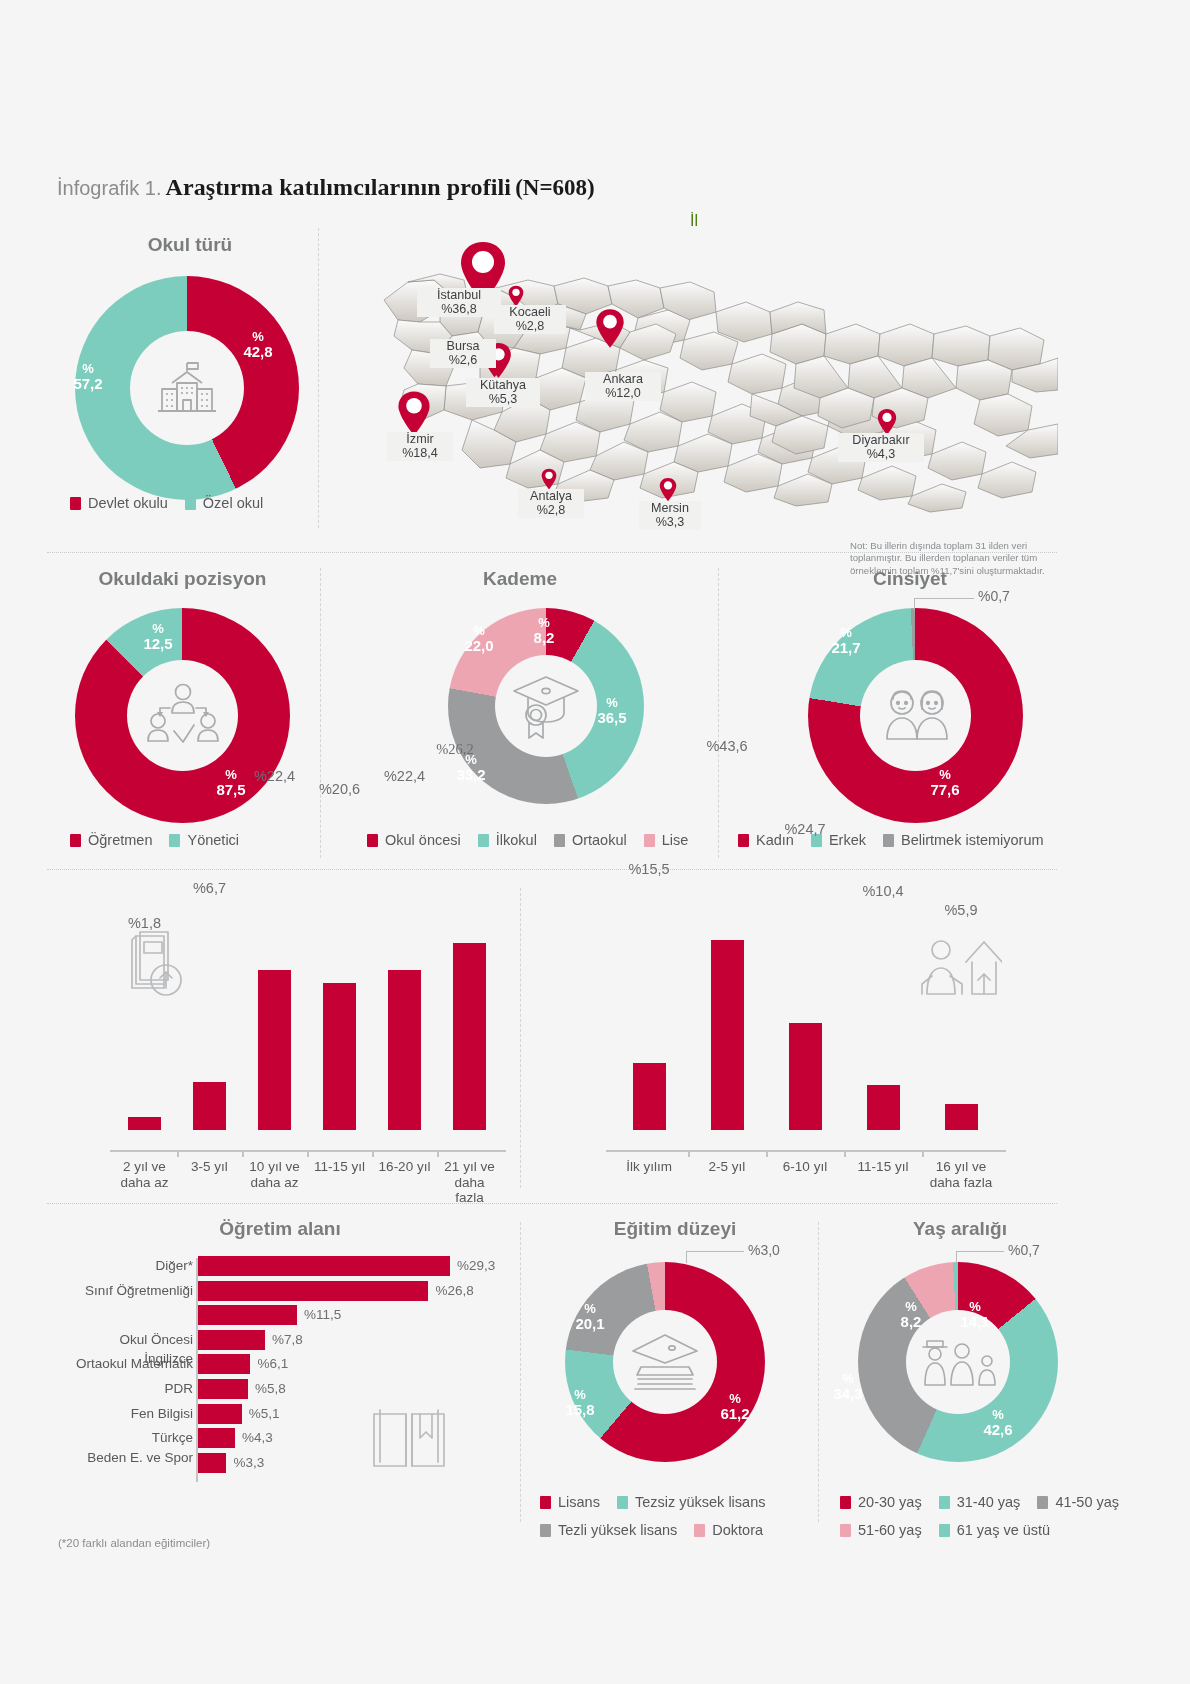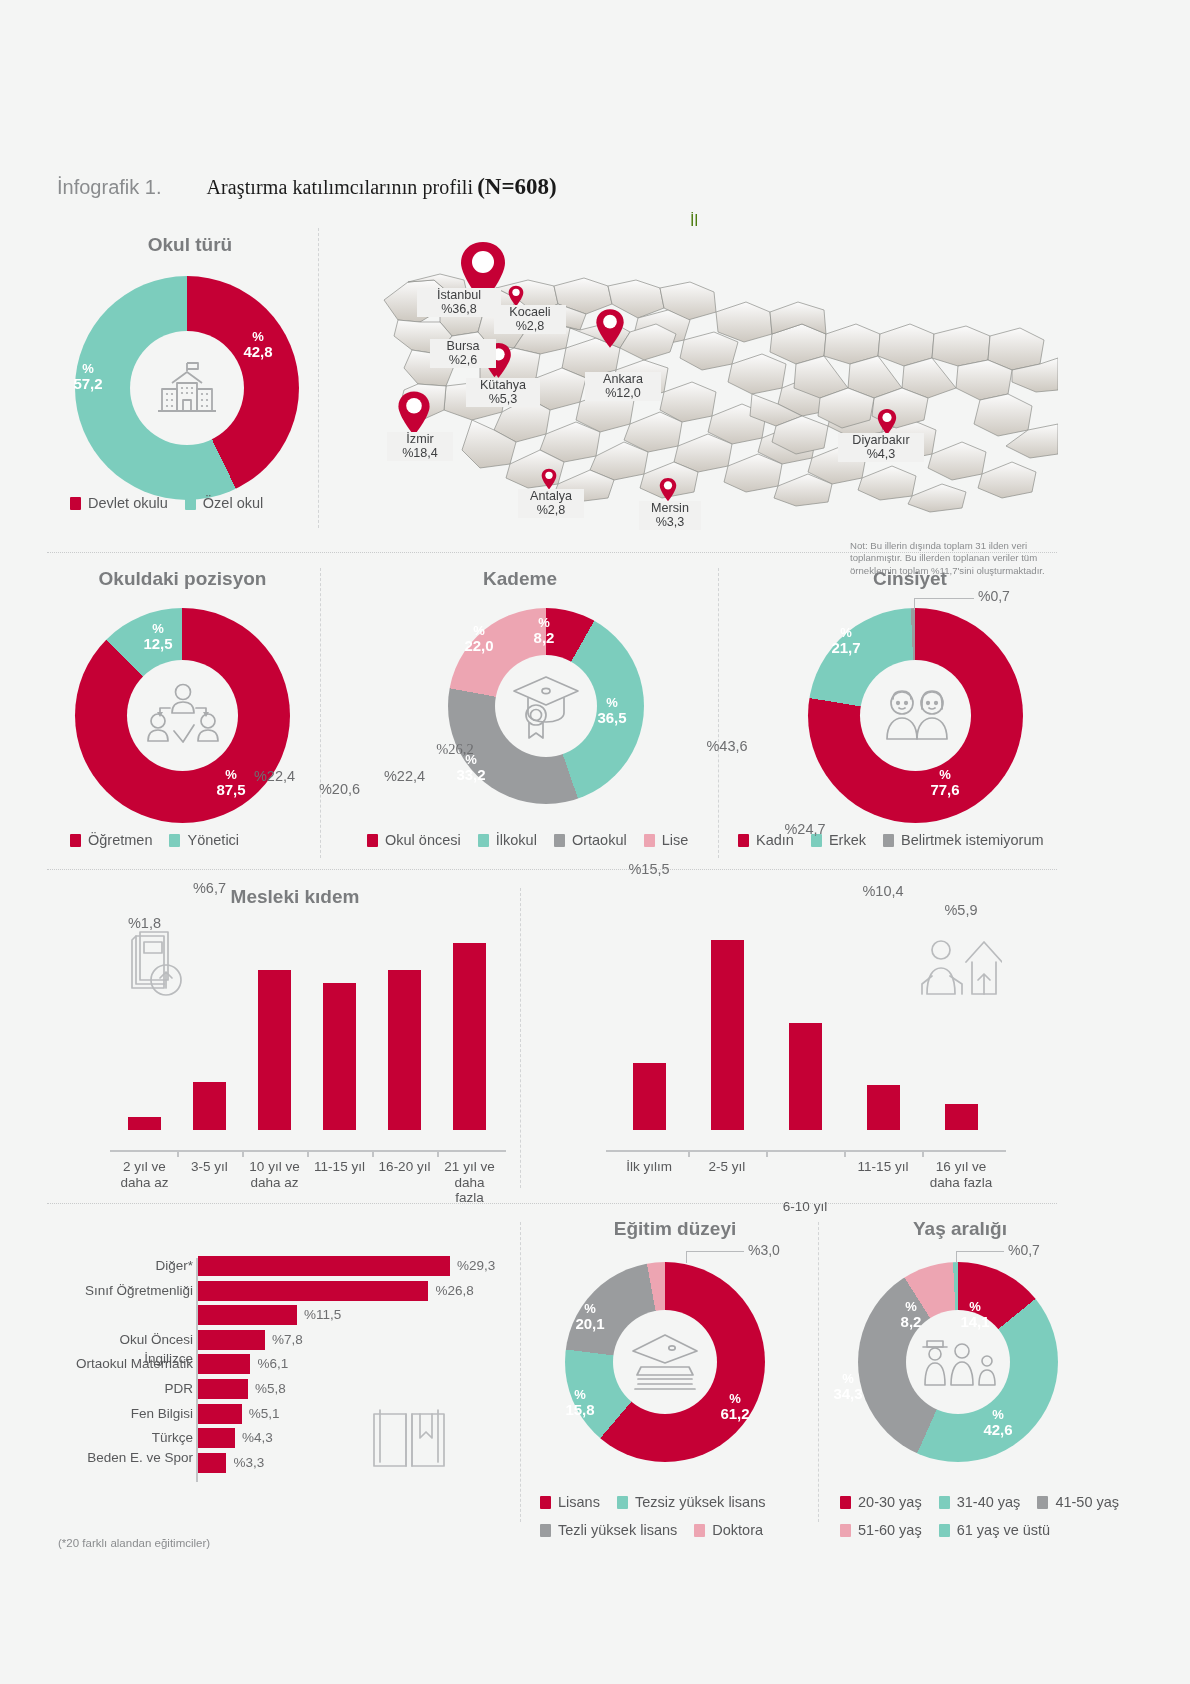--- a/index.html
+++ b/index.html
@@ -10,21 +10,21 @@
     color:#6d6e70;
     overflow:hidden;
     position:relative;
   }
   .page{position:absolute;inset:0;}
 
   
   .title-row{position:absolute;left:57px;top:174px;width:900px;
     font-family:"Liberation Serif", serif; white-space:nowrap;}
   .title-pre{font-family:"Liberation Sans",sans-serif;font-size:20px;color:#8a8c8e;font-weight:400;}
-  .title-main{font-size:20px;color:#1a1a1a;font-weight:400;letter-spacing:0.1px;margin-left:41px;}
+  .title-main{font-size:24px;color:#1a1a1a;font-weight:700;letter-spacing:0.1px;}
   .title-n{font-size:23px;color:#1a1a1a;font-weight:700;}
 
   
   .hdiv{position:absolute;left:47px;width:1010px;height:0;border-top:1.6px dotted #c9cbcc;}
   .vdiv{position:absolute;width:0;border-left:1.6px dashed #d2d4d5;}
 
   
   .ctitle{position:absolute;text-align:center;font-size:19px;font-weight:700;color:#7a7c7e;}
 
   
@@ -435,21 +435,20 @@
     <span class="li">
       <i class="swatch" style="background:#7ccdbd"></i>
       <span>Erkek</span>
       </span>
     <span class="li">
       <i class="swatch" style="background:#9a9c9e"></i>
       <span>Belirtmek istemiyorum</span>
       </span>
   </div>
 
-  <div class="ctitle" style="left:60px;top:886px;width:470px">Mesleki kıdem</div>
   <div class="icon-wrap" style="left:124px;top:928px">
     <svg width="62" height="74" viewBox="0 0 62 74">
       <g fill="none" stroke="#b9bbbd" stroke-width="1.7" stroke-linejoin="round" stroke-linecap="round">
         <path d="M8 12 L8 60 L40 60 L40 8 L12 8 Z"></path>
         <path d="M12 8 L12 56 L40 56"></path>
         <path d="M16 4 L16 52 L44 52 L44 4 Z"></path>
         <rect x="20" y="14" width="18" height="11"></rect>
         <circle cx="42" cy="52" r="15"></circle>
         <path d="M42 60 L42 44 M36 50 L42 44 L48 50"></path>
       </g>
@@ -498,33 +497,34 @@
   <div class="vbars" id="okuldaki-bars" style="left:610px;top:930px;width:390px;height:220px">
       <div class="vbar" style="left: 22.5px; width: 33px; height: 67.3913px; bottom: 20px;"></div>
       <div class="vval" style="left: -1px; width: 80px; top: -69.3913px;">%15,5</div>
       <div class="vcat" style="left: 2px; width: 74px; top: 229px;">İlk yılım</div>
       <div class="vbar" style="left: 100.5px; width: 33px; height: 189.565px; bottom: 20px;"></div>
       <div class="vval" style="left: 77px; width: 80px; top: -191.565px;">%43,6</div>
       <div class="vcat" style="left: 80px; width: 74px; top: 229px;">2-5 yıl</div>
       <div class="tick" style="left: 78px; top: 220px;"></div>
       <div class="vbar" style="left: 178.5px; width: 33px; height: 107.391px; bottom: 20px;"></div>
       <div class="vval" style="left: 155px; width: 80px; top: -109.391px;">%24,7</div>
-      <div class="vcat" style="left: 158px; width: 74px; top: 229px; margin-top: 40px;">6-10 yıl</div>
+      <div class="vcat" style="left: 158px; width: 74px; top: 229px;">6-10 yıl</div>
       <div class="tick" style="left: 156px; top: 220px;"></div>
       <div class="vbar" style="left: 256.5px; width: 33px; height: 45.2174px; bottom: 20px;"></div>
       <div class="vval" style="left: 233px; width: 80px; top: -47.2174px;">%10,4</div>
       <div class="vcat" style="left: 236px; width: 74px; top: 229px;">11-15 yıl</div>
       <div class="tick" style="left: 234px; top: 220px;"></div>
       <div class="vbar" style="left: 334.5px; width: 33px; height: 25.6522px; bottom: 20px;"></div>
       <div class="vval" style="left: 311px; width: 80px; top: -27.6522px;">%5,9</div>
       <div class="vcat" style="left: 314px; width: 74px; top: 229px;">16 yıl ve daha fazla</div>
       <div class="tick" style="left: 312px; top: 220px;"></div>
     </div>
   <div class="axisline" style="left:606px;top:1150px;width:400px"></div>
 
+  <div class="ctitle" style="left:60px;top:1218px;width:440px">Öğretim alanı</div>
   <div id="hbars" style="position:absolute;left:60px;top:1256px;width:450px;height:230px">
       <div class="hcat" style="top: 0px; width: 133px; left: 0px; right: auto;">Diğer*</div>
       <div class="hbar" style="left: 138px; top: 0px; width: 251.98px;"></div>
       <div class="hval" style="left: 396.98px; top: 0px;">%29,3</div>
       <div class="hcat" style="top: 24.6px; width: 133px; left: 0px; right: auto;">Sınıf Öğretmenliği</div>
       <div class="hbar" style="left: 138px; top: 24.6px; width: 230.48px;"></div>
       <div class="hval" style="left: 375.48px; top: 24.6px;">%26,8</div>
       <div class="hcat" style="top: 49.2px; width: 133px; left: 0px; right: auto; margin-top: 44px;">İngilizce</div>
       <div class="hbar" style="left: 138px; top: 49.2px; width: 98.9px;"></div>
       <div class="hval" style="left: 243.9px; top: 49.2px;">%11,5</div>

